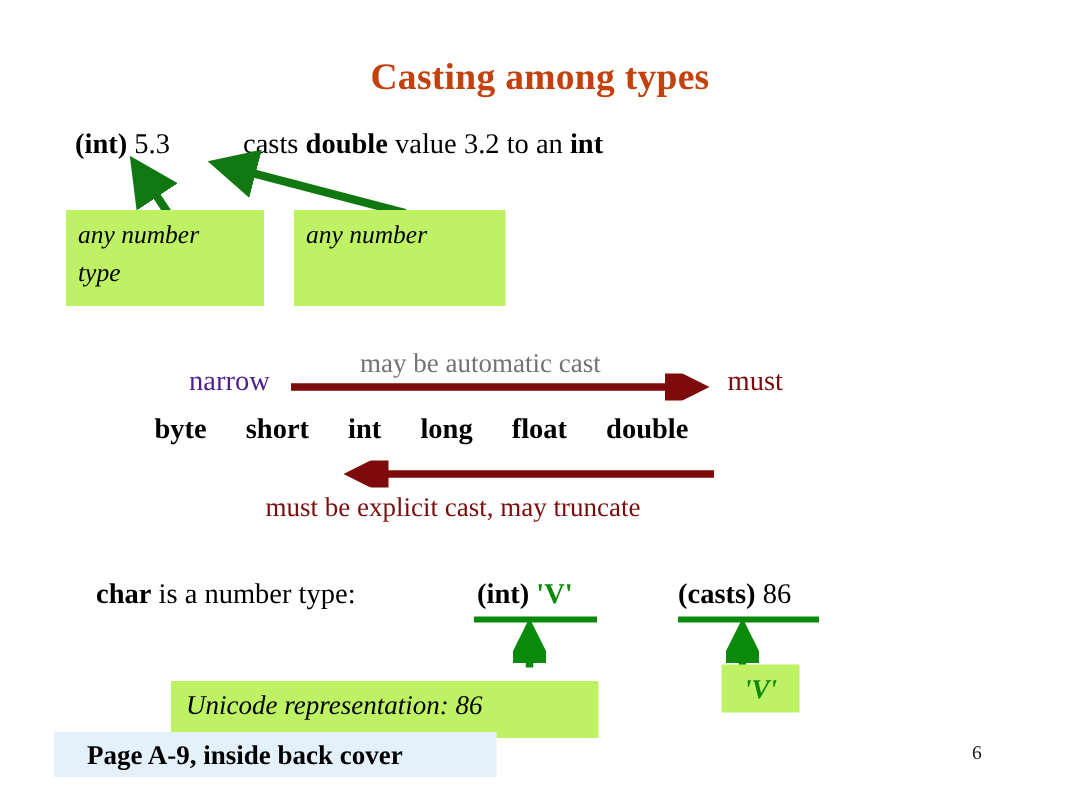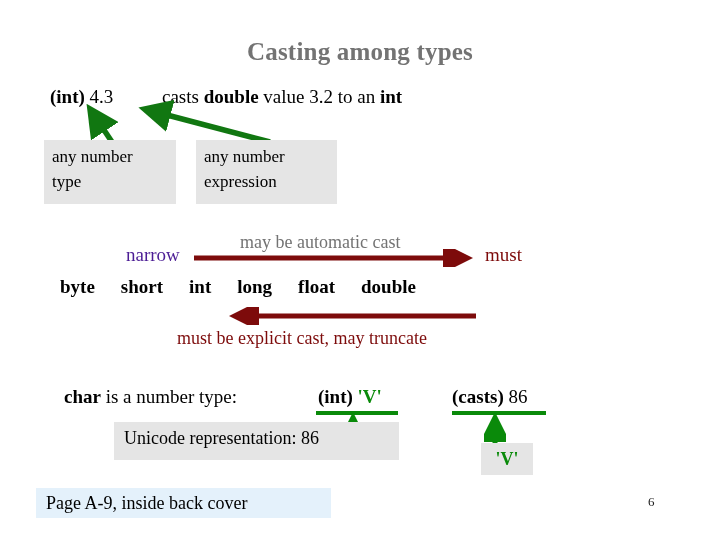--- a/index.html
+++ b/index.html
@@ -23,45 +23,46 @@
   }
   .abs { position: absolute; }
 
   
   #title {
     left: 0; top: 38px;
     width: 720px;
     text-align: center;
     font-size: 25px;
     font-weight: bold;
-    color: #737373;
+    color: #c2410c;
     letter-spacing: 0.2px;
   }
 
   
   #cast-expr {
     left: 50px; top: 86px;
     font-size: 19px;
     white-space: nowrap;
   }
   #cast-desc {
     left: 162px; top: 86px;
     font-size: 19px;
     white-space: nowrap;
   }
   .b { font-weight: bold; }
 
   
   .gbox {
-    background: #e5e5e5;
+    background: #bef264;
     font-size: 17px;
     line-height: 1.45;
     padding: 5px 8px 6px 8px;
     box-sizing: border-box;
     white-space: nowrap;
+    font-style: italic;
   }
   #box-any-number-type { left: 44px; top: 140px; width: 132px; height: 64px; }
   #box-any-number-expr { left: 196px; top: 140px; width: 141px; height: 64px; }
 
   
   #green-arrow-1 { left: 70px; top: 100px; width: 70px; height: 56px; }
   #green-arrow-2 { left: 128px; top: 98px; width: 155px; height: 52px; }
 
   
   #label-narrow {
@@ -81,21 +82,21 @@
     white-space: nowrap;
   }
   #arrow-right { left: 192px; top: 249px; width: 292px; height: 18px; }
 
   
   #type-list {
     left: 0; top: 276px;
     width: 720px;
     font-size: 19px;
     font-weight: bold;
-    padding-left: 60px;
+    padding-left: 103px;
     box-sizing: border-box;
   }
   #type-list span { margin-right: 26px; }
   #type-list span:last-child { margin-right: 0; }
 
   
   #arrow-left { left: 216px; top: 307px; width: 262px; height: 18px; }
   #label-explicit {
     left: 0; top: 328px;
     width: 588px;
@@ -129,21 +130,21 @@
   }
   #bar-1 { left: 316px; top: 411px; width: 82px; }
   #bar-2 { left: 452px; top: 411px; width: 94px; }
 
   
   #v-arrow-1 { left: 342px; top: 412px; width: 22px; height: 34px; }
   #v-arrow-2 { left: 484px; top: 412px; width: 22px; height: 34px; }
 
   
   #box-unicode {
-    left: 114px; top: 422px;
+    left: 114px; top: 454px;
     width: 285px; height: 38px;
     font-size: 18px;
     line-height: 32px;
     padding: 0 0 0 10px;
   }
   #box-v {
     left: 481px; top: 443px;
     width: 52px; height: 32px;
     font-size: 18px;
     line-height: 32px;
@@ -152,38 +153,39 @@
   }
   #box-v .vtxt { color: #0a8a0a; font-weight: bold; }
 
   
   #box-page-ref {
     left: 36px; top: 488px;
     width: 295px; height: 30px;
     background: #e4f1fb;
     font-size: 18px;
     line-height: 30px;
-    padding-left: 10px;
-    box-sizing: border-box;
-    white-space: nowrap;
+    padding-left: 22px;
+    box-sizing: border-box;
+    white-space: nowrap;
+    font-weight: bold;
   }
   #page-number {
     left: 648px; top: 494px;
     font-size: 13px;
     color: #1a1a1a;
   }
 </style>
 </head>
 <body>
 
 <div class="slide">
 
   <div class="abs" id="title">Casting among types</div>
 
-  <div class="abs" id="cast-expr"><span class="b">(int)</span><span> 4.3</span></div>
+  <div class="abs" id="cast-expr"><span class="b">(int)</span><span> 5.3</span></div>
 
   <div class="abs" id="cast-desc"><span>casts </span><span class="b">double</span><span> value 3.2 to an </span><span class="b">int</span></div>
 
   <svg class="abs" id="green-arrow-1" viewBox="0 0 70 56">
     <defs>
       <marker id="gh1" markerWidth="6" markerHeight="6" refX="4.2" refY="3" orient="auto">
         <path d="M0,0 L6,3 L0,6 z" fill="#117711"></path>
       </marker>
     </defs>
     <line x1="46" y1="48" x2="22" y2="12" stroke="#117711" stroke-width="5.5" marker-end="url(#gh1)"></line>
@@ -198,21 +200,20 @@
     <line x1="142" y1="44" x2="20" y2="12" stroke="#117711" stroke-width="5.5" marker-end="url(#gh2)"></line>
   </svg>
 
   <div class="abs gbox" id="box-any-number-type">
     <div>any number</div>
     <div>type</div>
   </div>
 
   <div class="abs gbox" id="box-any-number-expr">
     <div>any number</div>
-    <div>expression</div>
   </div>
 
   <div class="abs" id="label-narrow">narrow</div>
   <div class="abs" id="label-auto-cast">may be automatic cast</div>
   <div class="abs" id="label-wider">must</div>
 
   <svg class="abs" id="arrow-right" viewBox="0 0 292 18">
     <defs>
       <marker id="rh1" markerWidth="6" markerHeight="6" refX="4.2" refY="3" orient="auto">
         <path d="M0,0 L6,3 L0,6 z" fill="#7d0b0b"></path>

